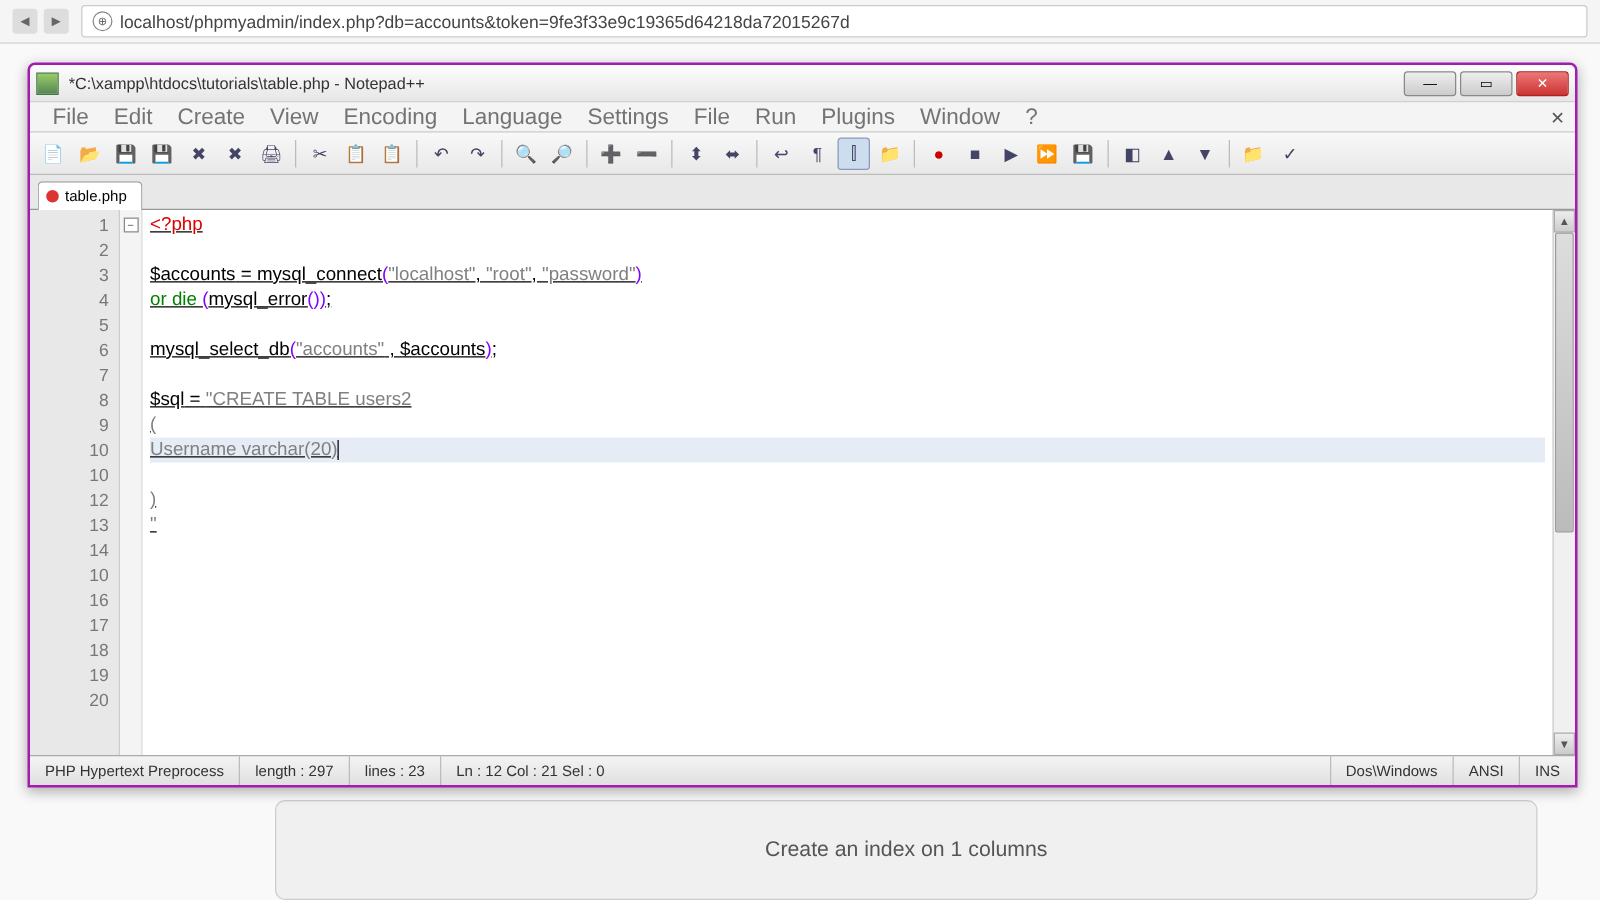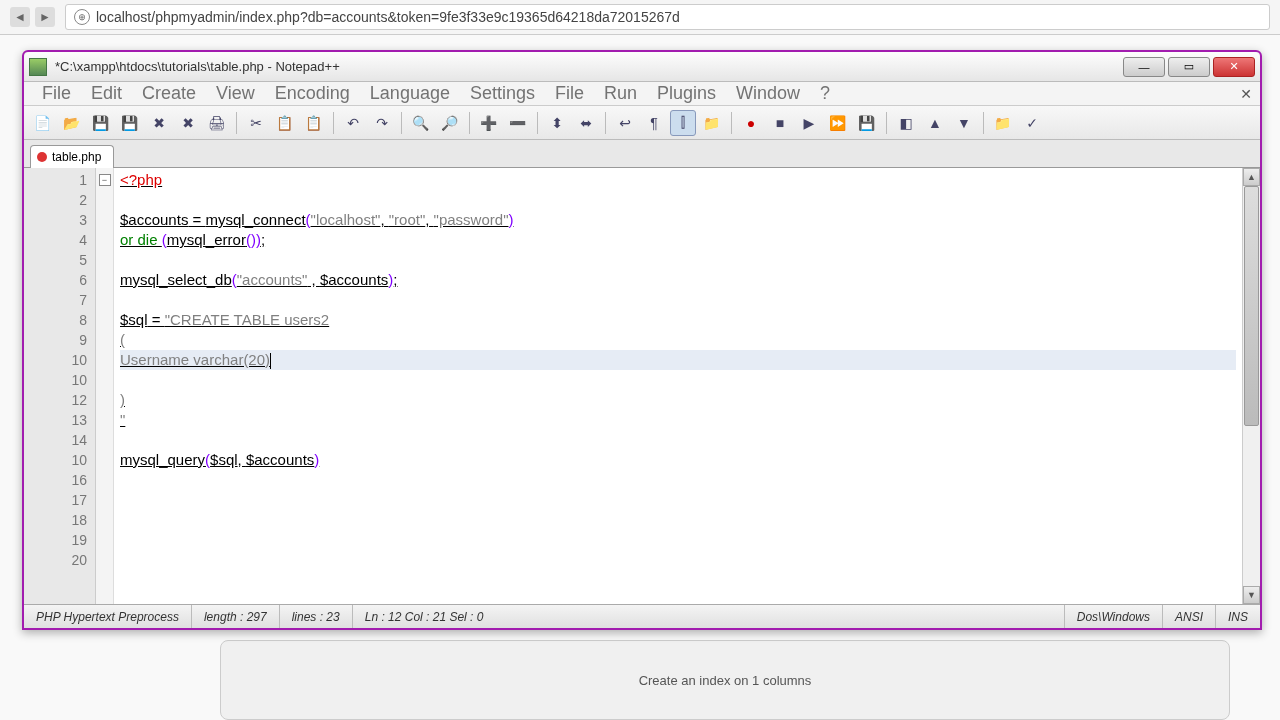--- a/index.html
+++ b/index.html
@@ -5,21 +5,21 @@
 * { margin: 0; padding: 0; box-sizing: border-box; font-family: Tahoma, Arial, sans-serif; }
 body { background: #e8e8e8; width: 1280px; height: 720px; overflow: hidden; position: relative; }
 
 .browser-bar { height: 35px; background: #f5f5f5; border-bottom: 1px solid #ccc; display: flex; align-items: center; padding: 0 10px; gap: 10px; }
 .browser-nav { display: flex; gap: 5px; }
 .browser-btn { width: 20px; height: 20px; background: #ddd; border-radius: 3px; display:flex; align-items:center; justify-content:center; color:#666; font-size:12px;}
 .url-bar { flex: 1; background: #fff; border: 1px solid #ccc; border-radius: 3px; padding: 4px 8px; font-size: 14px; color: #444; display:flex; align-items:center; gap:6px;}
 .url-icon { width:16px; height:16px; border:1px solid #888; border-radius:50%; display:flex; align-items:center; justify-content:center; font-size:9px; color:#666;}
 
 .bg-content { position: absolute; top: 35px; left: 0; right: 0; bottom: 0; background: #f9f9f9; padding:10px; }
-.bottom-panel { position:absolute; bottom:0; left:220px; right:50px; height:80px; background:#f0f0f0; border:1px solid #ccc; border-radius:8px; display:flex; align-items:center; justify-content:center; color:#555; font-size:13px;}
+.bottom-panel { position:absolute; bottom:0; left:220px; right:50px; height:80px; background:#f0f0f0; border:1px solid #ccc; border-radius:8px; display:flex; align-items:center; justify-content:center; color:#555; font-size:17px;}
 .watermark { position:absolute; bottom:10px; right:30px; background:#fff; border:2px solid #333; border-radius:6px; padding:6px 14px; font-size:16px; color:#555; font-family:Georgia,serif;}
 
 .npp-window { position: absolute; top: 50px; left: 22px; width: 1240px; height: 580px; background: #f0f0f0; border: 2px solid #a21caf; border-radius: 6px 6px 0 0; box-shadow: 0 3px 10px rgba(0,0,0,0.3); display:flex; flex-direction:column; }
 
 .titlebar { height: 30px; background: linear-gradient(#fdfdfd, #e6e6e6); border-radius: 6px 6px 0 0; display: flex; align-items: center; padding: 0 5px; border-bottom: 1px solid #bbb; }
 .titlebar-icon { width: 18px; height: 18px; background: linear-gradient(#9c6, #585); margin-right: 8px; border:1px solid #474;}
 .titlebar-text { flex: 1; font-size: 13px; color: #333; }
 .win-controls { display: flex; gap: 3px; }
 .win-btn { width: 42px; height: 20px; background: linear-gradient(#eee,#ccc); border: 1px solid #888; border-radius: 3px; display:flex; align-items:center; justify-content:center; font-size:11px;}
 .win-btn.close { background: linear-gradient(#e77,#c33); color:#fff; border-color:#a22;}
@@ -54,21 +54,21 @@
 .php-tag { color: #d00; }
 .text-cursor { display:inline-block; width:1px; height:16px; background:#000; vertical-align:middle; animation:blink 1s infinite;}
 @keyframes blink { 50% {opacity:0;} }
 
 .vscroll { width: 18px; background: #f0f0f0; border-left: 1px solid #ccc; position:relative;}
 .vscroll-btn { height:18px; background:linear-gradient(#eee,#ccc); border:1px solid #aaa; display:flex; align-items:center; justify-content:center; font-size:9px; color:#555;}
 .vscroll-track { position:absolute; top:18px; bottom:18px; left:0; right:0;}
 .vscroll-thumb { position:absolute; top:0; height:60%; left:1px; right:1px; background:linear-gradient(#ddd,#bbb); border:1px solid #999; border-radius:2px;}
 .vscroll-btn.bottom { position:absolute; bottom:0; left:0; right:0;}
 
-.statusbar { height: 24px; background: linear-gradient(#f4f4f4,#e0e0e0); border-top: 1px solid #aaa; display: flex; align-items: flex-end; font-size: 12px; color: #333; font-style: italic; }
+.statusbar { height: 24px; background: linear-gradient(#f4f4f4,#e0e0e0); border-top: 1px solid #aaa; display: flex; align-items: flex-end; font-size: 12px; color: #333; }
 .status-cell { padding: 0 12px; border-right: 1px solid #bbb; height:100%; display:flex; align-items:center;}
 .status-cell:last-child { border:none; }
 .status-flex { flex:1; }
 </style>
 </head>
 <body>
 
 <div class="browser-bar">
   <div class="browser-nav">
     <div class="browser-btn">◄</div>
@@ -199,21 +199,20 @@
 <div class="code-line"></div>
 <div class="code-line"><span class="func">mysql_select_db</span><span class="paren">(</span><span class="str">"accounts"</span><span> , </span><span class="var">$accounts</span><span class="paren">)</span><span>;</span></div>
 <div class="code-line"></div>
 <div class="code-line"><span class="var">$sql</span><span> = </span><span class="str">"CREATE TABLE users2</span></div>
 <div class="code-line"><span class="str">(</span></div>
 <div class="code-line hl"><span class="str">Username varchar(20)</span><span class="text-cursor"></span></div>
 <div class="code-line"><span class="str"></span></div>
 <div class="code-line"><span class="str">)</span></div>
 <div class="code-line"><span class="str">"</span></div>
 <div class="code-line"></div>
-<div class="code-line"><span class="func">mysql_query</span><span class="paren">(</span><span class="var">$sql</span><span>, </span><span class="var">$accounts</span><span class="paren">)</span></div>
 <div class="code-line"></div>
 <div class="code-line"></div>
 <div class="code-line"></div>
     </div>
     <div class="vscroll">
       <div class="vscroll-btn">▲</div>
       <div class="vscroll-track">
         <div class="vscroll-thumb"></div>
       </div>
       <div class="vscroll-btn bottom">▼</div>

